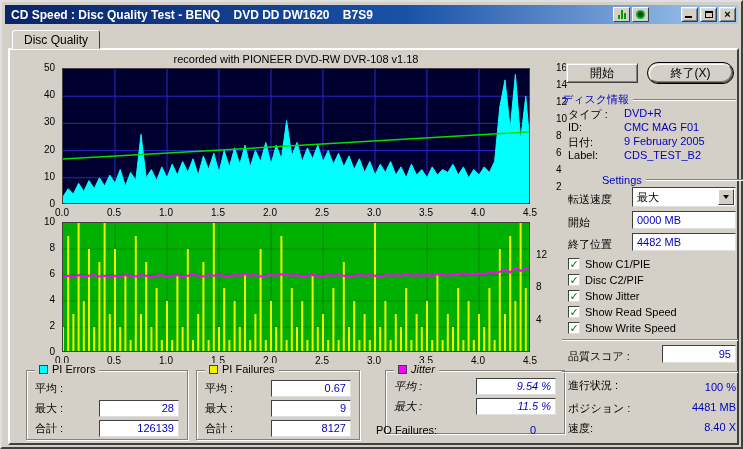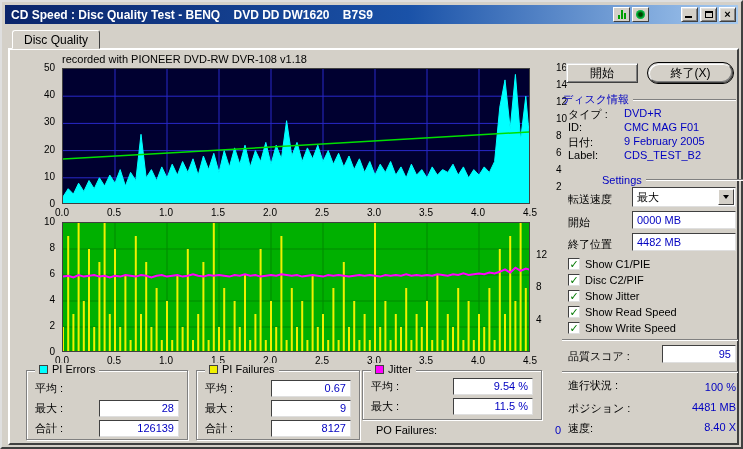--- a/index.html
+++ b/index.html
@@ -31,21 +31,21 @@
 
   
   .tab { position:absolute; left:10px; top:28px; width:88px; height:19px; background:#d4d0c8;
     border:1px solid; border-color:#fff #404040 #d4d0c8 #fff; border-radius:3px 3px 0 0;
     display:flex; align-items:center; justify-content:center; z-index:3; font-size:12px; }
 
   .tab-page { position:absolute; left:6px; top:46px; width:731px; height:397px;
     border:2px solid; border-color:#fff #404040 #404040 #fff; background:#d4d0c8; z-index:2; }
 
   
-  .chart-header { position:absolute; left:52px; top:3px; width:468px; text-align:left; color:#000; font-size:11px; }
+  .chart-header { position:absolute; left:52px; top:3px; width:468px; text-align:center; color:#000; font-size:11px; }
   svg.plot { position:absolute; border:1px solid #404040; }
   .axis { position:absolute; color:#000; font-size:10px; }
   .axis.yaxis span { position:absolute; left:0; width:100%; }
   .axis.y-left span { text-align:right; padding-right:3px; }
   .axis.y-right span { text-align:left; padding-left:2px; }
   .axis.xaxis span { position:absolute; transform:translateX(-50%); top:0; }
 
   
   .btn { position:absolute; height:20px; background:#d4d0c8; border:1px solid;
     border-color:#dfdfdf #404040 #404040 #dfdfdf; box-shadow:inset 1px 1px 0 #fff, inset -1px -1px 0 #808080;
@@ -342,36 +342,36 @@
       <div class="g-row" style="top:28px;">
           <span class="g-label">最大 :</span>
           <span class="g-value sunken">9</span>
         </div>
       <div class="g-row" style="top:48px;">
           <span class="g-label">合計 :</span>
           <span class="g-value sunken">8127</span>
         </div>
     </div>
 
-    <div class="group" style="left:352px; top:320px; width:180px; height:50px;">
+    <div class="group" style="left:375px; top:320px; width:180px; height:64px;font-style:italic;">
       <div class="legend">
         <span class="swatch" style="background: rgb(255, 0, 255);"></span>
         <span>Jitter</span>
       </div>
       <div class="g-row" style="top:6px;">
           <span class="g-label">平均 :</span>
           <span class="g-value sunken">9.54 %</span>
         </div>
       <div class="g-row" style="top:26px;">
           <span class="g-label">最大 :</span>
           <span class="g-value sunken">11.5 %</span>
         </div>
     </div>
 
-    <div class="po-row" style="left:366px; top:374px; width:185px;">
+    <div class="po-row" style="left:366px; top:374px; width:160px;">
       <span class="po-label">PO Failures:</span>
       <span class="po-value">0</span>
     </div>
 
     <button class="btn" style="left:556px; top:13px; width:72px;">開始</button>
     <button class="btn default" style="left:638px; top:13px; width:85px;">終了(X)</button>
 
     <div class="section-header" style="top:42px;">
       <span class="hdr-text">ディスク情報</span>
         <span class="rule"></span>

